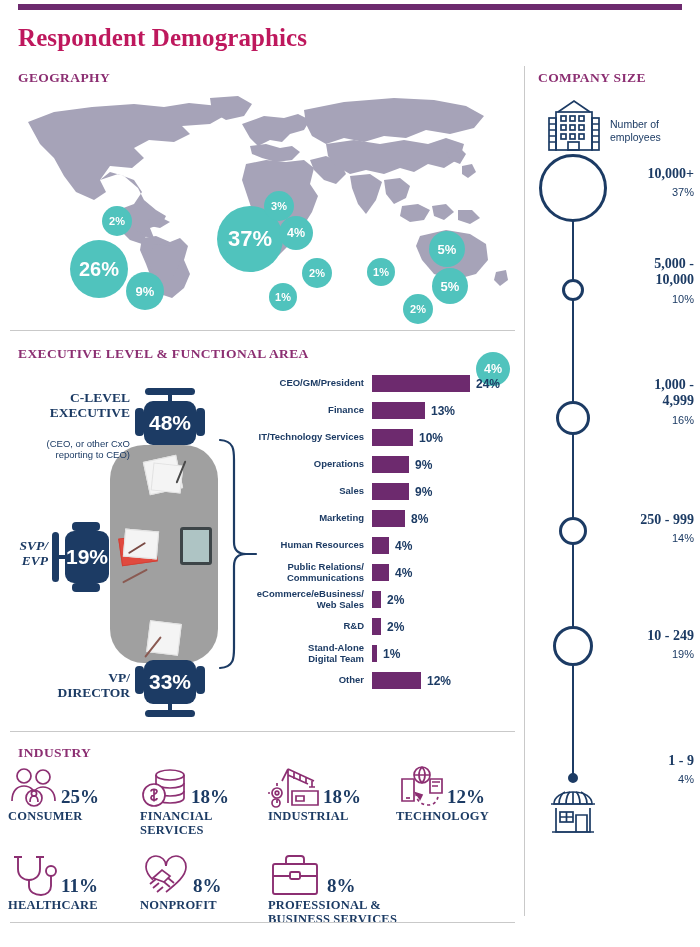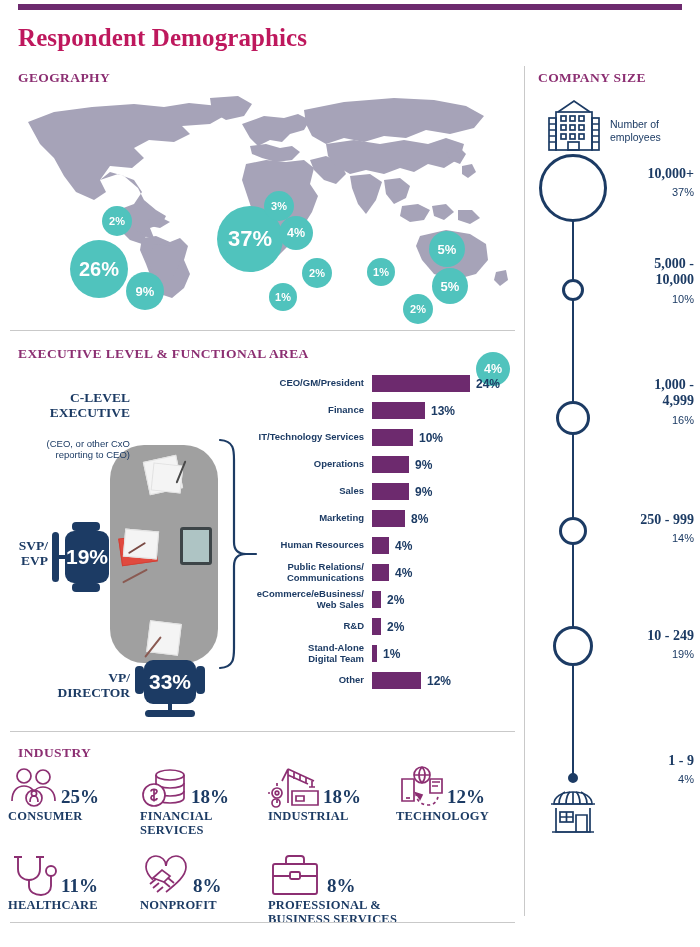--- a/index.html
+++ b/index.html
@@ -58,21 +58,21 @@
 
   .chair-label {
     position: absolute; color: #1c3b64;
     font-family: "Liberation Serif", serif; font-weight: bold;
     font-size: 13.5px; line-height: 1.12; text-align: right;
   }
   .chair-label .sub {
     font-family: "Liberation Sans", sans-serif; font-weight: normal;
     font-size: 9.5px; line-height: 1.18; display: block; margin-top: 18px;
   }
-  .chair-label.left { text-align: right; }
+  .chair-label.left { text-align: right; font-style: italic; }
 
   
   .paper { position: absolute; background: #f4f4f4; border: 1px solid #e2e2e2; }
   .pen { position: absolute; background: #4a4a4a; border-radius: 1px; }
   .tablet { position: absolute; background: #3d4548; border-radius: 3px; padding: 3px; }
   .tablet i { display: block; width: 100%; height: 100%; background: #aec4c4; }
 
   
   #bars { position: absolute; left: 250px; top: 370px; width: 265px; }
   .brow { display: flex; align-items: center; height: 27px; }
@@ -226,20 +226,27 @@
   <div class="paper" style="left:124px; top:170px; width:34px; height:28px; transform:rotate(5deg);"></div>
   <div class="pen" style="left:136px; top:178px; width:2px;  height:20px; background:#7a4a44; transform:rotate(58deg);"></div>
   <div class="pen" style="left:134px; top:202px; width:2px;  height:28px; background:#8a5a52; transform:rotate(62deg);"></div>
   <div class="tablet" style="left:180px; top:167px; width:32px; height:38px;">
       <i></i>
     </div>
 
   <div class="paper" style="left:148px; top:262px; width:32px; height:32px; transform:rotate(7deg);"></div>
   <div class="pen" style="left:152px; top:274px; width:2px;  height:26px; background:#8a5a52; transform:rotate(38deg);"></div>
 
+  <div class="chair" style="left:135px; top:28px; width:70px; height:60px;">
+    <div class="back" style="left:10px; top:0px; width:50px; height:7px;"></div>
+    <div class="stem" style="left:33px; top:7px; width:4px; height:6px;"></div>
+    <div class="arm" style="left:0px;  top:20px; width:9px; height:28px;"></div>
+    <div class="arm" style="left:61px; top:20px; width:9px; height:28px;"></div>
+    <div class="seat" style="left:9px; top:13px; width:52px; height:44px;">48%</div>
+  </div>
   <div class="chair-label" style="left:12px; top:30px; width:118px;">
     <span>C-LEVEL</span><br>
     <span>EXECUTIVE</span>
     <span class="sub">(CEO, or other CxO</span>
     <span class="sub" style="margin-top:0;">reporting to CEO)</span>
   </div>
 
   <div class="chair" style="left:52px; top:162px; width:60px; height:70px;">
     <div class="back" style="left:0px; top:10px; width:7px; height:50px;"></div>
     <div class="stem" style="left:7px; top:33px; width:6px; height:4px;"></div>

